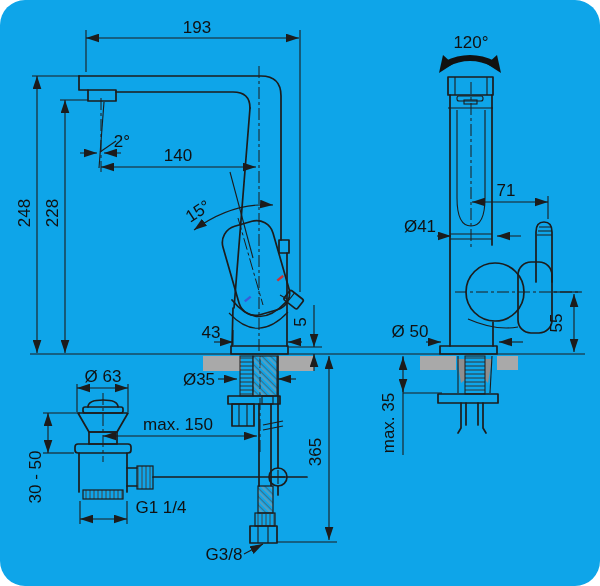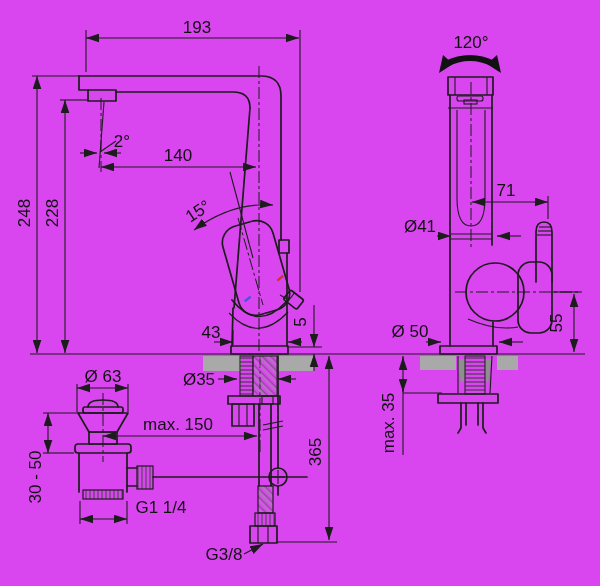--- a/index.html
+++ b/index.html
@@ -1,17 +1,17 @@
 <!DOCTYPE html>
 <html><head>
 <meta charset="utf-8">
 <style>
   html,body{margin:0;padding:0;background:#ffffff;}
-  .stage{position:relative;width:600px;height:586px;background:#d946ef;overflow:hidden;
-         font-family:"Liberation Sans",sans-serif;}
+  .stage{position:relative;width:600px;height:586px;background:#0ea5e9;overflow:hidden;
+         font-family:"Liberation Sans",sans-serif;border-radius:25px;}
   svg{display:block}
   text{font-family:"Liberation Sans","DejaVu Sans",sans-serif;font-size:17px;fill:#111;}
   .outline{fill:none;stroke:#1c1c1c;stroke-width:1.7;stroke-linejoin:round;stroke-linecap:round;}
   .thin{fill:none;stroke:#1c1c1c;stroke-width:1.1;}
   .dim{fill:none;stroke:#1c1c1c;stroke-width:1.1;}
   .cl{fill:none;stroke:#1c1c1c;stroke-width:1;stroke-dasharray:12 3 3 3;}
   .gray{fill:#a9a9a9;stroke:none;}
   .graydark{fill:#8f8f8f;stroke:none;}
 </style>
 </head>

